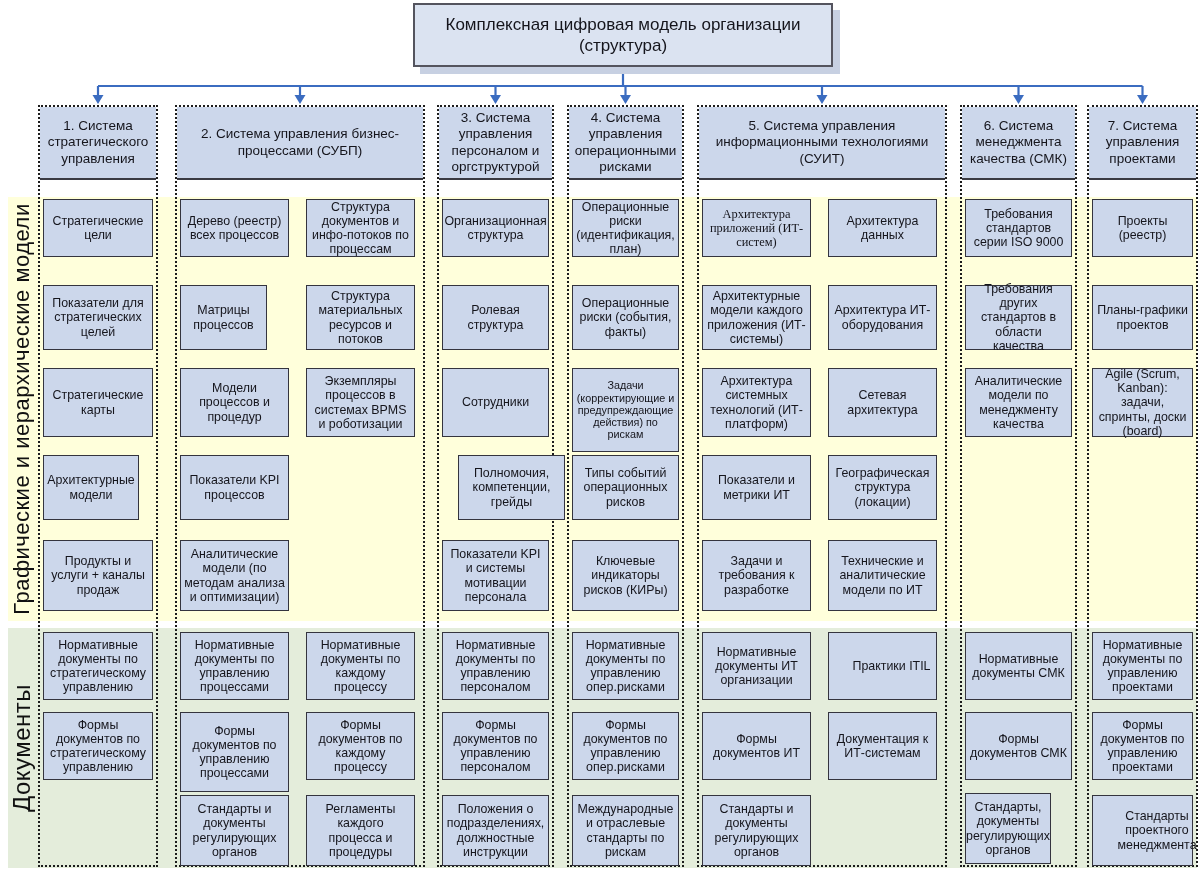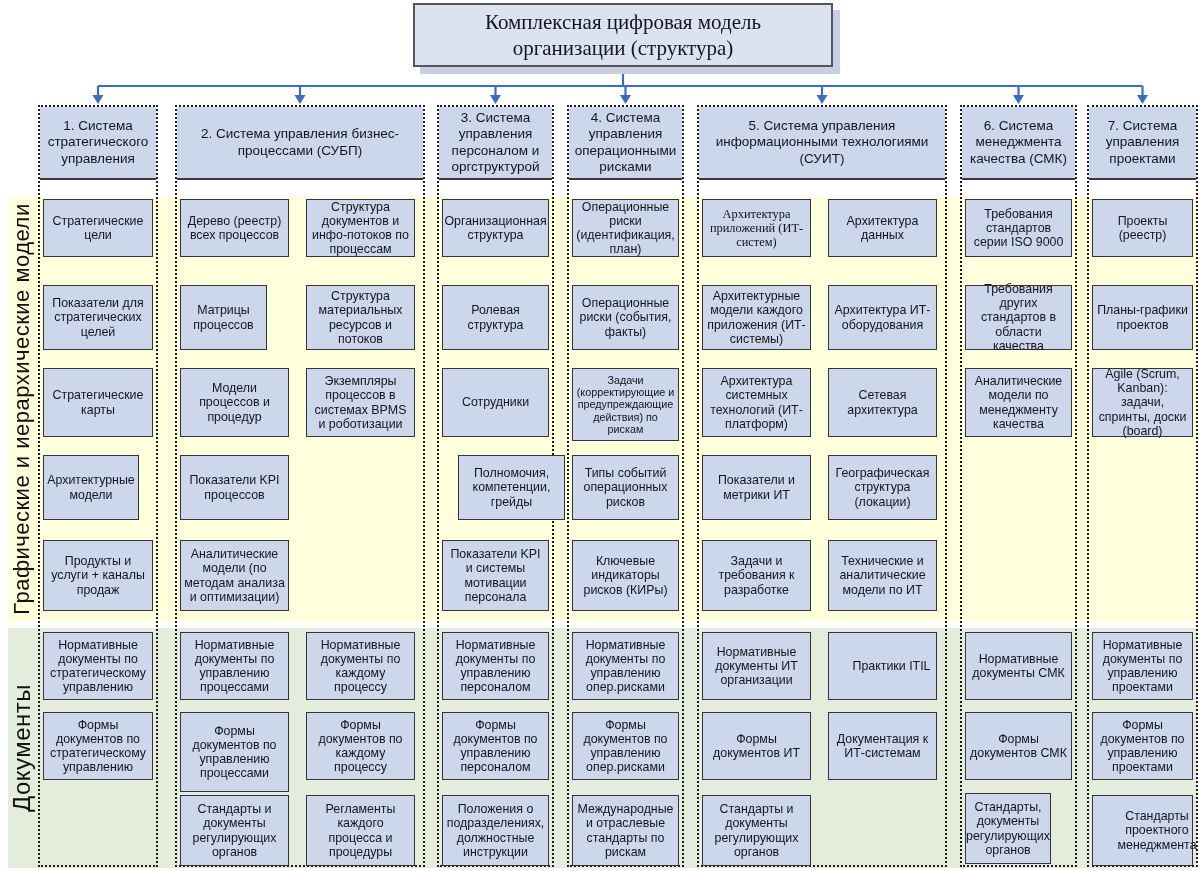--- a/index.html
+++ b/index.html
@@ -20,21 +20,21 @@
   #documents-label-wrap{ top:628px; height:240px; }
   .side-label { transform:rotate(-90deg); white-space:nowrap;
     font-size:22px; color:#111; letter-spacing:0.5px; }
   #documents-label-wrap .side-label { font-size:24px; }
 
   #title-box {
     position:absolute; left:413px; top:3px; width:420px; height:64px;
     background:#dbe3f1; border:2px solid #54545e;
     box-shadow:7px 7px 0 #c7d0e2;
     display:flex; align-items:center; justify-content:center; text-align:center;
-    font-size:21px; line-height:1.25; padding:18px 14px; z-index:5;font-family:Liberation Serif, serif;
+    font-size:17px; line-height:1.25; padding:18px 14px; z-index:5;
   }
 
   #connectors { position:absolute; left:0; top:0; z-index:2; pointer-events:none; }
 
   .column {
     position:absolute; top:105px; height:762px;
     border:2px dotted #1c1c1c; z-index:3; background:transparent;
   }
   .col-header {
     position:absolute; left:0; top:0; width:100%; height:73px;
@@ -121,21 +121,21 @@
       <div class="node" style="left: 442px; top: 455px; width: 107px; height: 65px; margin-left: 16px;">Полномочия, компетенции, грейды</div>
       <div class="node" style="left: 442px; top: 540px; width: 107px; height: 71px;">Показатели KPI и системы мотивации персонала</div>
       <div class="node" style="left: 442px; top: 632px; width: 107px; height: 68px;">Нормативные документы по управлению персоналом</div>
       <div class="node" style="left: 442px; top: 712px; width: 107px; height: 68px;">Формы документов по управлению персоналом</div>
       <div class="node" style="left: 442px; top: 795px; width: 107px; height: 71px;">Положения о подразделениях, должностные инструкции</div>
       <div class="column" style="left: 567px; width: 117px;">
         <div class="col-header">4. Система управления операционными рисками</div>
       </div>
       <div class="node" style="left: 572px; top: 199px; width: 107px; height: 58px;">Операционные риски (идентификация, план)</div>
       <div class="node" style="left: 572px; top: 285px; width: 107px; height: 65px;">Операционные риски (события, факты)</div>
-      <div class="node small" style="left: 572px; top: 368px; width: 107px; height: 73px;">Задачи (корректирующие и предупреждающие действия) по рискам</div>
+      <div class="node small" style="left: 572px; top: 368px; width: 107px; height: 84px;">Задачи (корректирующие и предупреждающие действия) по рискам</div>
       <div class="node" style="left: 572px; top: 455px; width: 107px; height: 65px;">Типы событий операционных рисков</div>
       <div class="node" style="left: 572px; top: 540px; width: 107px; height: 71px;">Ключевые индикаторы рисков (КИРы)</div>
       <div class="node" style="left: 572px; top: 632px; width: 107px; height: 68px;">Нормативные документы по управлению опер.рисками</div>
       <div class="node" style="left: 572px; top: 712px; width: 107px; height: 68px;">Формы документов по управлению опер.рисками</div>
       <div class="node" style="left: 572px; top: 795px; width: 107px; height: 71px;">Международные и отраслевые стандарты по рискам</div>
       <div class="column" style="left: 697px; width: 250px;">
         <div class="col-header">5. Система управления информационными технологиями (СУИТ)</div>
       </div>
       <div class="node" style="left: 702px; top: 199px; width: 109px; height: 58px; font-family: Liberation Serif, serif;">Архитектура приложений (ИТ-систем)</div>
       <div class="node" style="left: 702px; top: 285px; width: 109px; height: 65px;">Архитектурные модели каждого приложения (ИТ-системы)</div>

